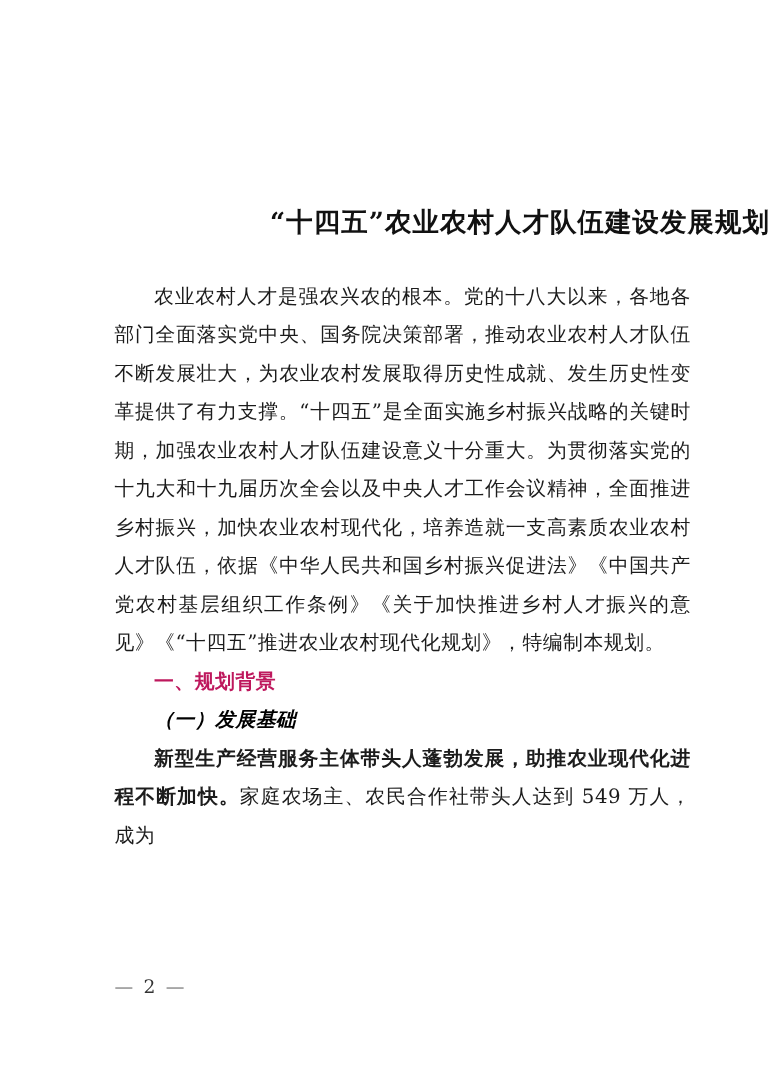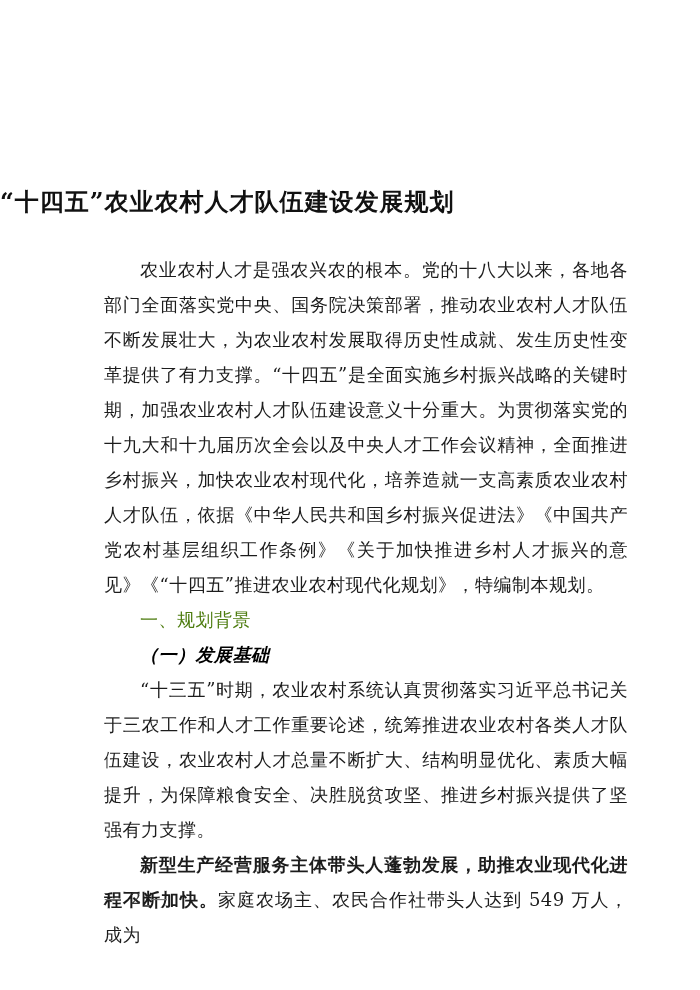--- a/index.html
+++ b/index.html
@@ -14,21 +14,21 @@
     background: #ffffff;
     overflow: hidden;
     font-family: "DejaVu Serif", "Liberation Serif", serif;
     color: #1c1c1c;
   }
   .doc-title {
     position: absolute;
     top: 186px;
     left: 0;
     width: 700px;
-    text-align: left;
+    text-align: right;
     font-size: 24px;
     font-weight: bold;
     letter-spacing: 1px;
     color: #111111;
     margin: 0;
   }
   .content {
     position: absolute;
     top: 252px;
     left: 104px;
@@ -39,25 +39,25 @@
     letter-spacing: 0.5px;
   }
   .content p {
     margin: 0;
     text-indent: 2em;
   }
   .section-heading {
     margin: 0;
     font-size: 18px;
     line-height: 35px;
-    font-weight: normal;
+    font-weight: bold;
     text-indent: 2em;
     font-family: "DejaVu Sans", "Liberation Sans", sans-serif;
     letter-spacing: 0.5px;
-    color: #4d7c0f;
+    color: #be185d;
   }
   .subsection-heading {
     margin: 0;
     font-size: 18px;
     line-height: 35px;
     font-weight: bold;
     font-style: italic; 
     text-indent: 2em;
     letter-spacing: 0.5px;
     color: #000000;
@@ -86,21 +86,20 @@
   <h1 class="doc-title">“十四五”农业农村人才队伍建设发展规划</h1>
 
   <div class="content">
 
     <p>农业农村人才是强农兴农的根本。党的十八大以来，各地各部门全面落实党中央、国务院决策部署，推动农业农村人才队伍不断发展壮大，为农业农村发展取得历史性成就、发生历史性变革提供了有力支撑。“十四五”是全面实施乡村振兴战略的关键时期，加强农业农村人才队伍建设意义十分重大。为贯彻落实党的十九大和十九届历次全会以及中央人才工作会议精神，全面推进乡村振兴，加快农业农村现代化，培养造就一支高素质农业农村人才队伍，依据《中华人民共和国乡村振兴促进法》《中国共产党农村基层组织工作条例》《关于加快推进乡村人才振兴的意见》《“十四五”推进农业农村现代化规划》，特编制本规划。</p>
 
     <h2 class="section-heading">一、规划背景</h2>
 
     <h3 class="subsection-heading">（一）发展基础</h3>
 
-    <p>“十三五”时期，农业农村系统认真贯彻落实习近平总书记关于三农工作和人才工作重要论述，统筹推进农业农村各类人才队伍建设，农业农村人才总量不断扩大、结构明显优化、素质大幅提升，为保障粮食安全、决胜脱贫攻坚、推进乡村振兴提供了坚强有力支撑。</p>
 
     <p><span class="bold-lead">新型生产经营服务主体带头人蓬勃发展，助推农业现代化进程不断加快。</span><span>家庭农场主、农民合作社带头人达到 549 万人，成为</span></p>
 
   </div>
 
   <div class="page-footer"><span class="dash">—</span> <span>2</span> <span class="dash">—</span></div>
 
 </div>
 
 </body></html>

